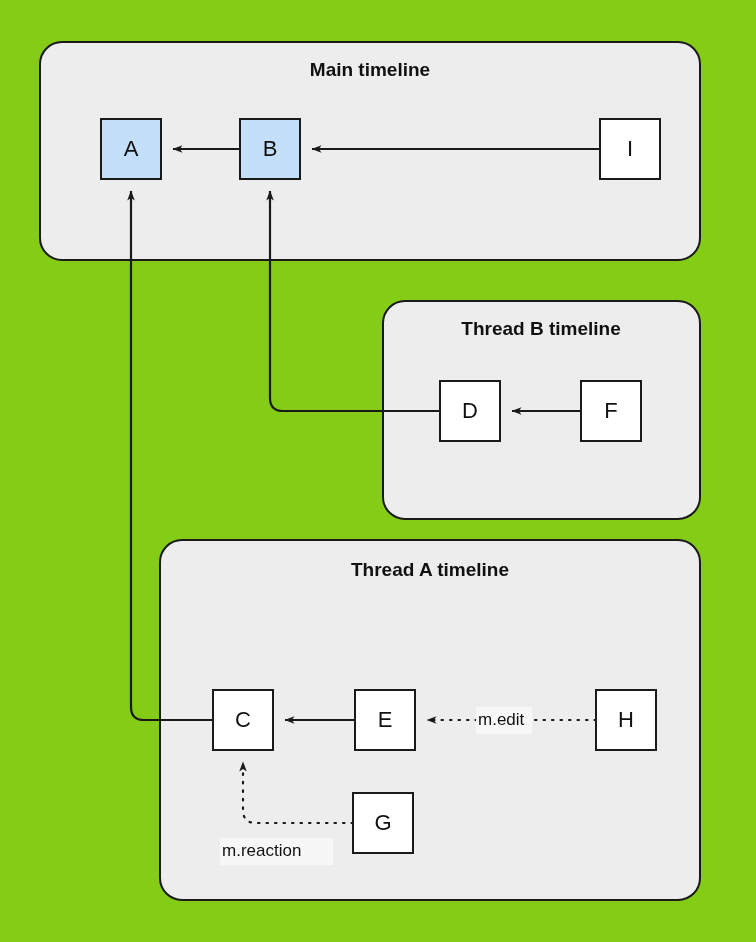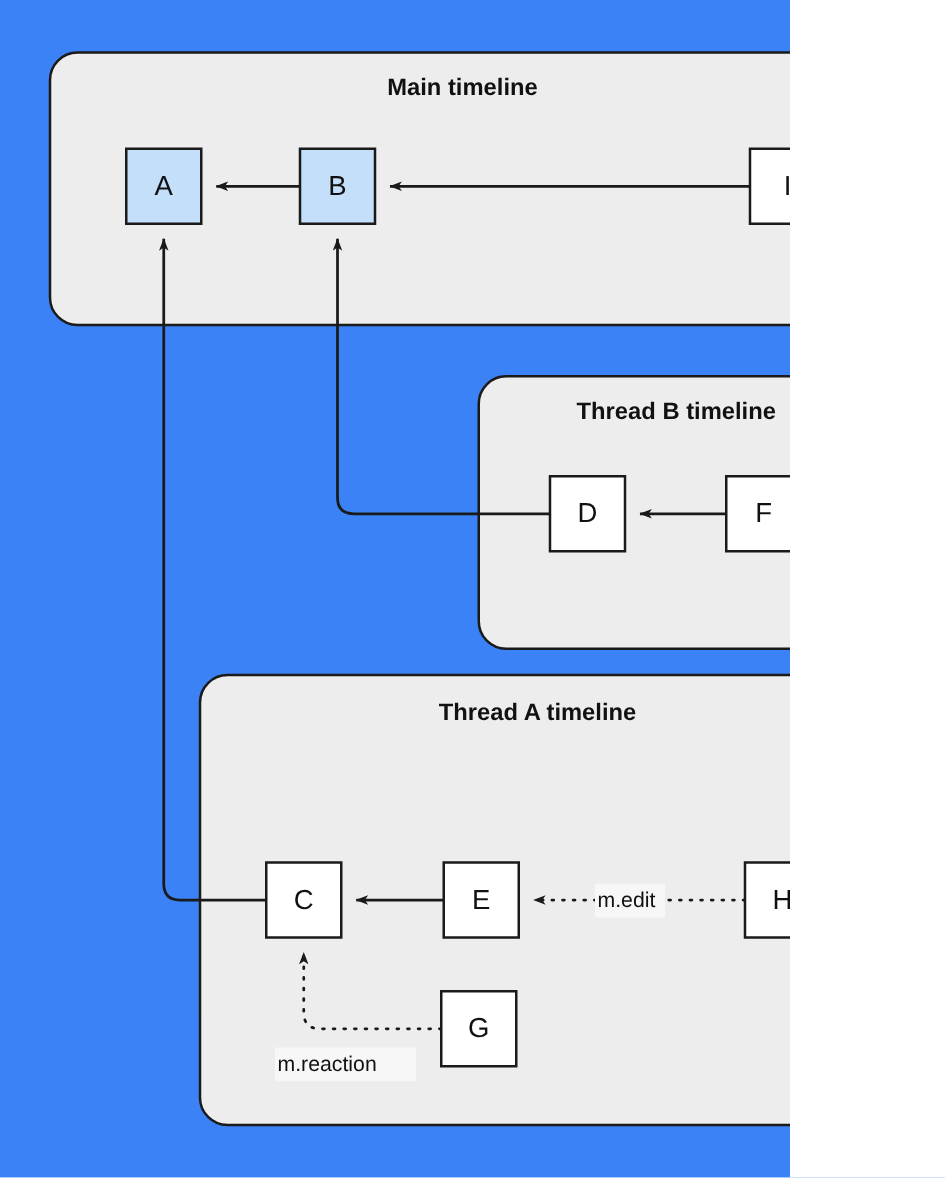--- a/index.html
+++ b/index.html
@@ -2,23 +2,23 @@
 <html><head>
 <meta charset="utf-8">
 <style>
   html, body {
     margin: 0;
     padding: 0;
     background: #ffffff;
   }
   #canvas {
     position: relative;
-    width: 632px;
+    width: 756px;
     height: 942px;
-    background: #3b82f6;
+    background: #84cc16;
     font-family: "Liberation Sans", sans-serif;
     overflow: hidden;
   }
   svg.layer {
     position: absolute;
     top: 0;
     left: 0;
     width: 756px;
     height: 942px;
   }

